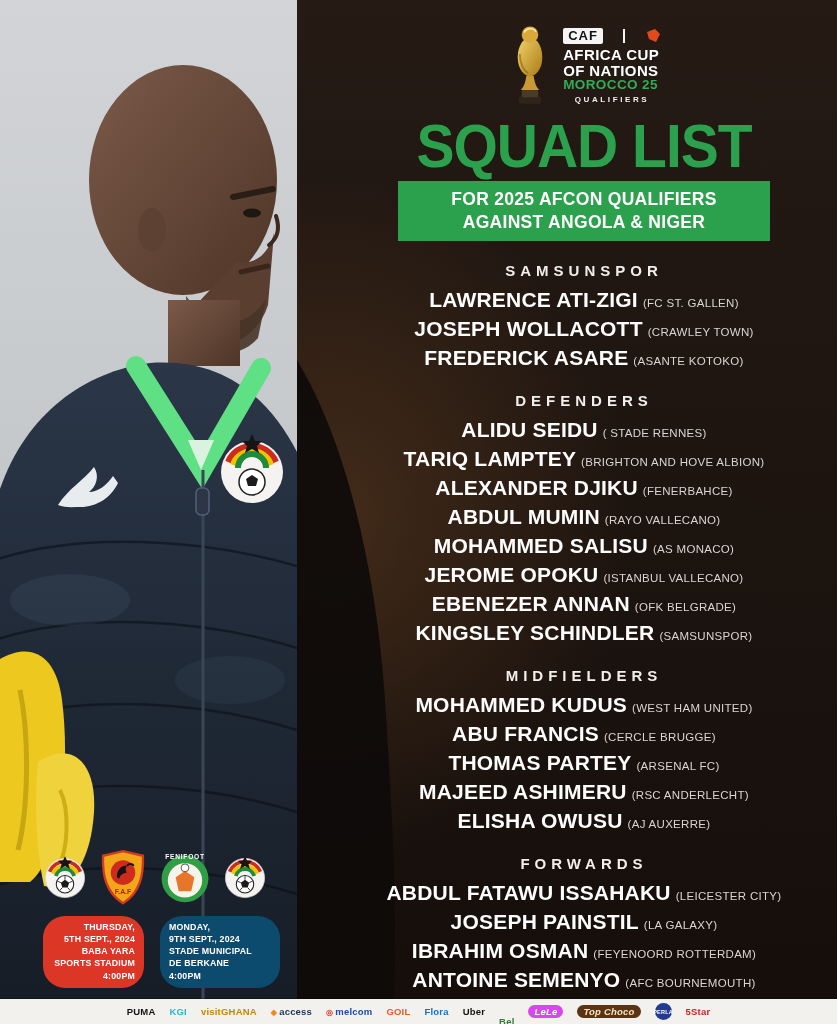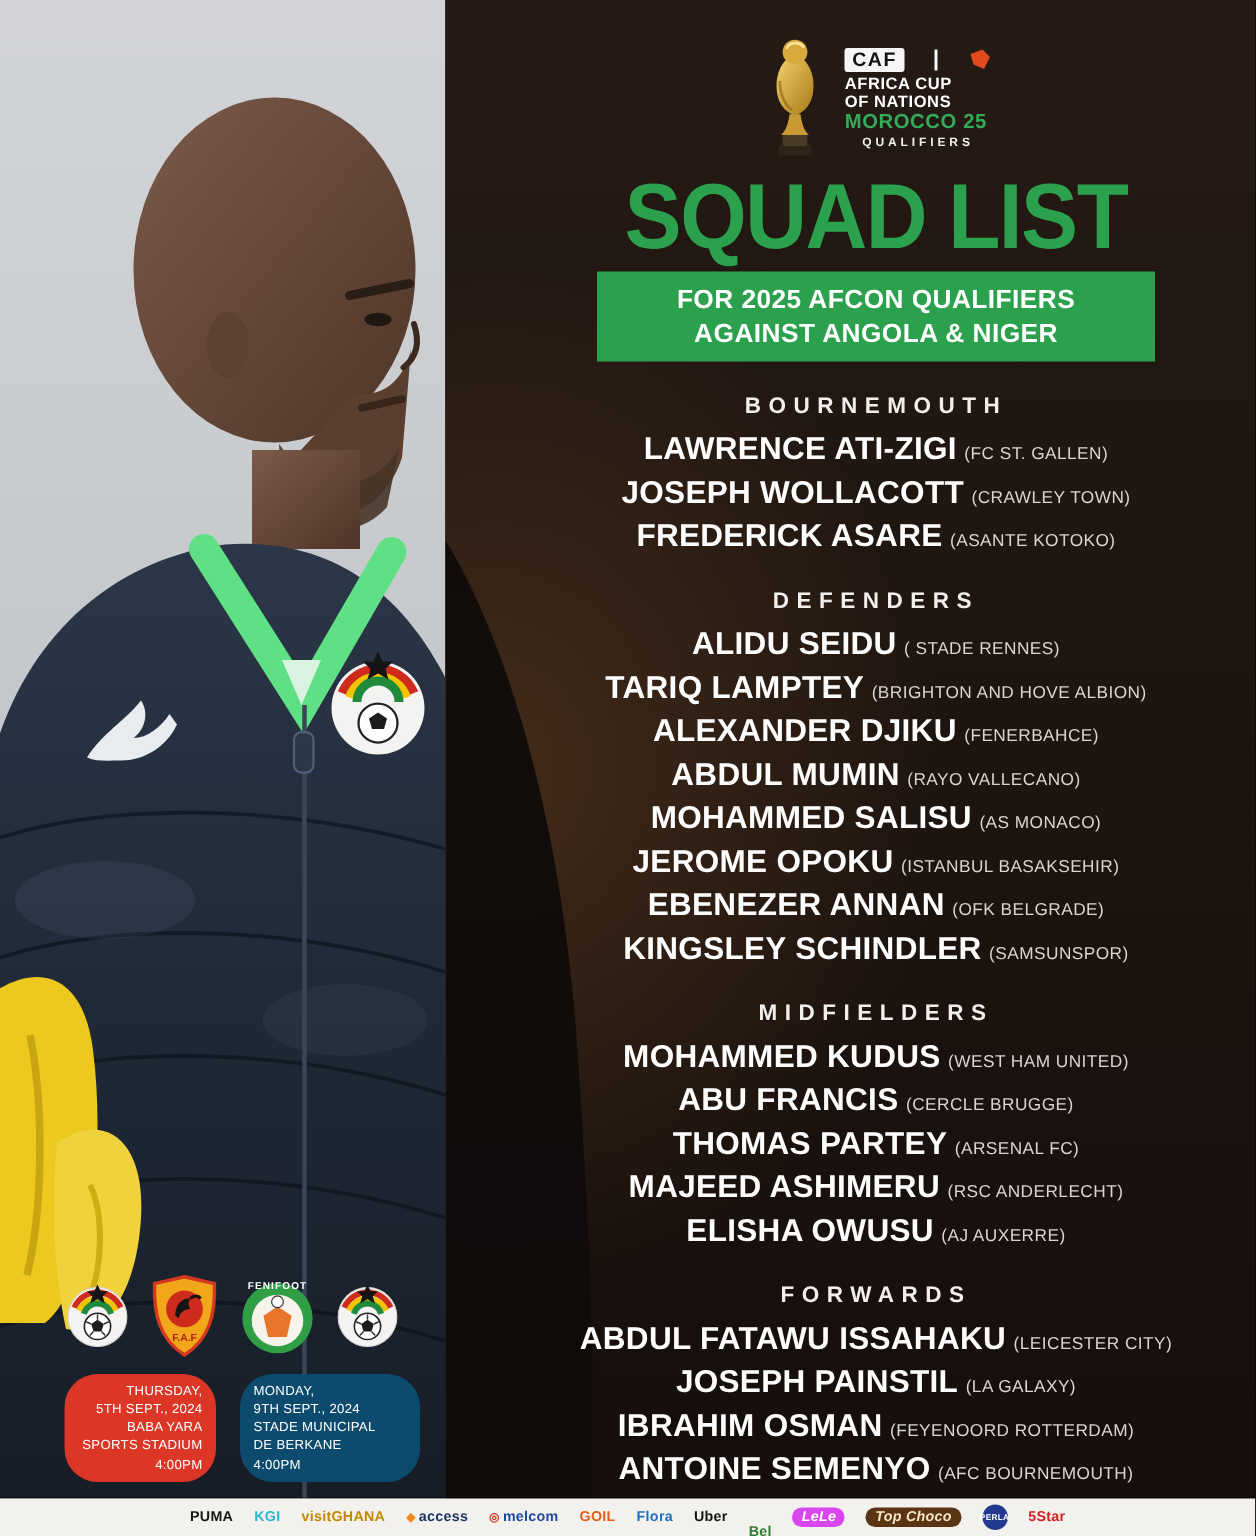--- a/index.html
+++ b/index.html
@@ -21,21 +21,21 @@
   .content{position:absolute;left:297px;top:0;width:540px;height:999px;
            box-sizing:border-box;padding:24px 0 0 34px;
            display:flex;flex-direction:column;align-items:center;}
 
   .tournament{display:flex;align-items:center;gap:10px;height:86px;}
   .caf-text{display:flex;flex-direction:column;align-items:flex-start;line-height:1.06;}
   .caf-row{display:flex;align-items:center;gap:20px;margin-bottom:3px;}
   .caf-box{background:#f5f5f5;color:#121212;font-weight:800;font-size:13px;
            padding:1px 5px;border-radius:2px;letter-spacing:1px;}
   .caf-divider{width:2px;height:14px;background:#f5f5f5;}
-  .comp-line{color:#fff;font-weight:800;font-size:11px;letter-spacing:.4px;}
+  .comp-line{color:#fff;font-weight:800;font-size:15px;letter-spacing:.4px;}
   .edition{color:#33ab58;font-weight:800;font-size:13.5px;letter-spacing:.4px;}
   .stage{color:#efefef;font-weight:700;font-size:8px;letter-spacing:2.6px;margin-top:3px;align-self:center;}
 
   h1.title{margin:10px 0 9px;font-size:57px;font-weight:800;color:#2ca14d;
            letter-spacing:-1px;line-height:.95;white-space:nowrap;transform:scaleY(1.08);}
 
   .banner{background:#2ca14d;color:#fff;font-weight:800;font-size:17.5px;
           text-align:center;padding:7px 10px;line-height:1.32;width:372px;
           box-sizing:border-box;letter-spacing:.3px;}
 
@@ -43,21 +43,21 @@
   .squad-section h2{margin:0 0 8px;font-size:15px;font-weight:700;color:#f1eeeb;
                     letter-spacing:5px;text-align:center;}
   .player{text-align:center;line-height:26px;white-space:nowrap;}
   .pname{font-size:21px;font-weight:800;color:#fdfdfd;letter-spacing:.2px;}
   .pclub{font-size:11.5px;font-weight:400;color:#d9d5d1;margin-left:5px;letter-spacing:.3px;}
 
   
   .fed-logos{position:absolute;left:44px;top:849px;display:flex;gap:14px;align-items:center;}
   .fed-logos span{display:inline-flex;}
   .fixture-boxes{position:absolute;left:43px;top:916px;display:flex;gap:16px;}
-  .fixture{border-radius:22px;padding:6px 9px;color:#fff;font-weight:400;
+  .fixture{border-radius:22px;padding:6px 9px;color:#fff;font-weight:700;
            font-size:8.8px;line-height:1.35;box-sizing:border-box;text-transform:uppercase;
            letter-spacing:.2px;}
   .fixture.red{background:#dc3627;text-align:right;width:101px;}
   .fixture.green{background:#0c4a6e;text-align:left;width:120px;}
   .fixture .ftime{margin-top:1px;}
 
   
   .sponsors{position:absolute;left:0;bottom:0;width:837px;height:25px;background:#f3f1ee;
             display:flex;align-items:center;justify-content:center;gap:14px;
             font-size:9.5px;font-weight:800;box-shadow:0 -1px 0 rgba(0,0,0,.25);}
@@ -182,33 +182,33 @@
 
     <h1 class="title">SQUAD LIST</h1>
 
     <div class="banner">
       <div>FOR 2025 AFCON QUALIFIERS</div>
       <div>AGAINST ANGOLA &amp; NIGER</div>
     </div>
 
     <div id="sections">
         <section class="squad-section">
-          <h2>BOURNEMOUTH</h2>
+          <h2>SAMSUNSPOR</h2>
           <div class="player"><span class="pname">LAWRENCE ATI-ZIGI</span><span class="pclub">(FC ST. GALLEN)</span></div>
           <div class="player"><span class="pname">JOSEPH WOLLACOTT</span><span class="pclub">(CRAWLEY TOWN)</span></div>
           <div class="player"><span class="pname">FREDERICK ASARE</span><span class="pclub">(ASANTE KOTOKO)</span></div>
         </section>
         <section class="squad-section">
           <h2>DEFENDERS</h2>
           <div class="player"><span class="pname">ALIDU SEIDU</span><span class="pclub">( STADE RENNES)</span></div>
           <div class="player"><span class="pname">TARIQ LAMPTEY</span><span class="pclub">(BRIGHTON AND HOVE ALBION)</span></div>
           <div class="player"><span class="pname">ALEXANDER DJIKU</span><span class="pclub">(FENERBAHCE)</span></div>
           <div class="player"><span class="pname">ABDUL MUMIN</span><span class="pclub">(RAYO VALLECANO)</span></div>
           <div class="player"><span class="pname">MOHAMMED SALISU</span><span class="pclub">(AS MONACO)</span></div>
-          <div class="player"><span class="pname">JEROME OPOKU</span><span class="pclub">(ISTANBUL BASAKSEHIR)</span></div>
+          <div class="player"><span class="pname">JEROME OPOKU</span><span class="pclub">(ISTANBUL VALLECANO)</span></div>
           <div class="player"><span class="pname">EBENEZER ANNAN</span><span class="pclub">(OFK BELGRADE)</span></div>
           <div class="player"><span class="pname">KINGSLEY SCHINDLER</span><span class="pclub">(SAMSUNSPOR)</span></div>
         </section>
         <section class="squad-section">
           <h2>MIDFIELDERS</h2>
           <div class="player"><span class="pname">MOHAMMED KUDUS</span><span class="pclub">(WEST HAM UNITED)</span></div>
           <div class="player"><span class="pname">ABU FRANCIS</span><span class="pclub">(CERCLE BRUGGE)</span></div>
           <div class="player"><span class="pname">THOMAS PARTEY</span><span class="pclub">(ARSENAL FC)</span></div>
           <div class="player"><span class="pname">MAJEED ASHIMERU</span><span class="pclub">(RSC ANDERLECHT)</span></div>
           <div class="player"><span class="pname">ELISHA OWUSU</span><span class="pclub">(AJ AUXERRE)</span></div>

